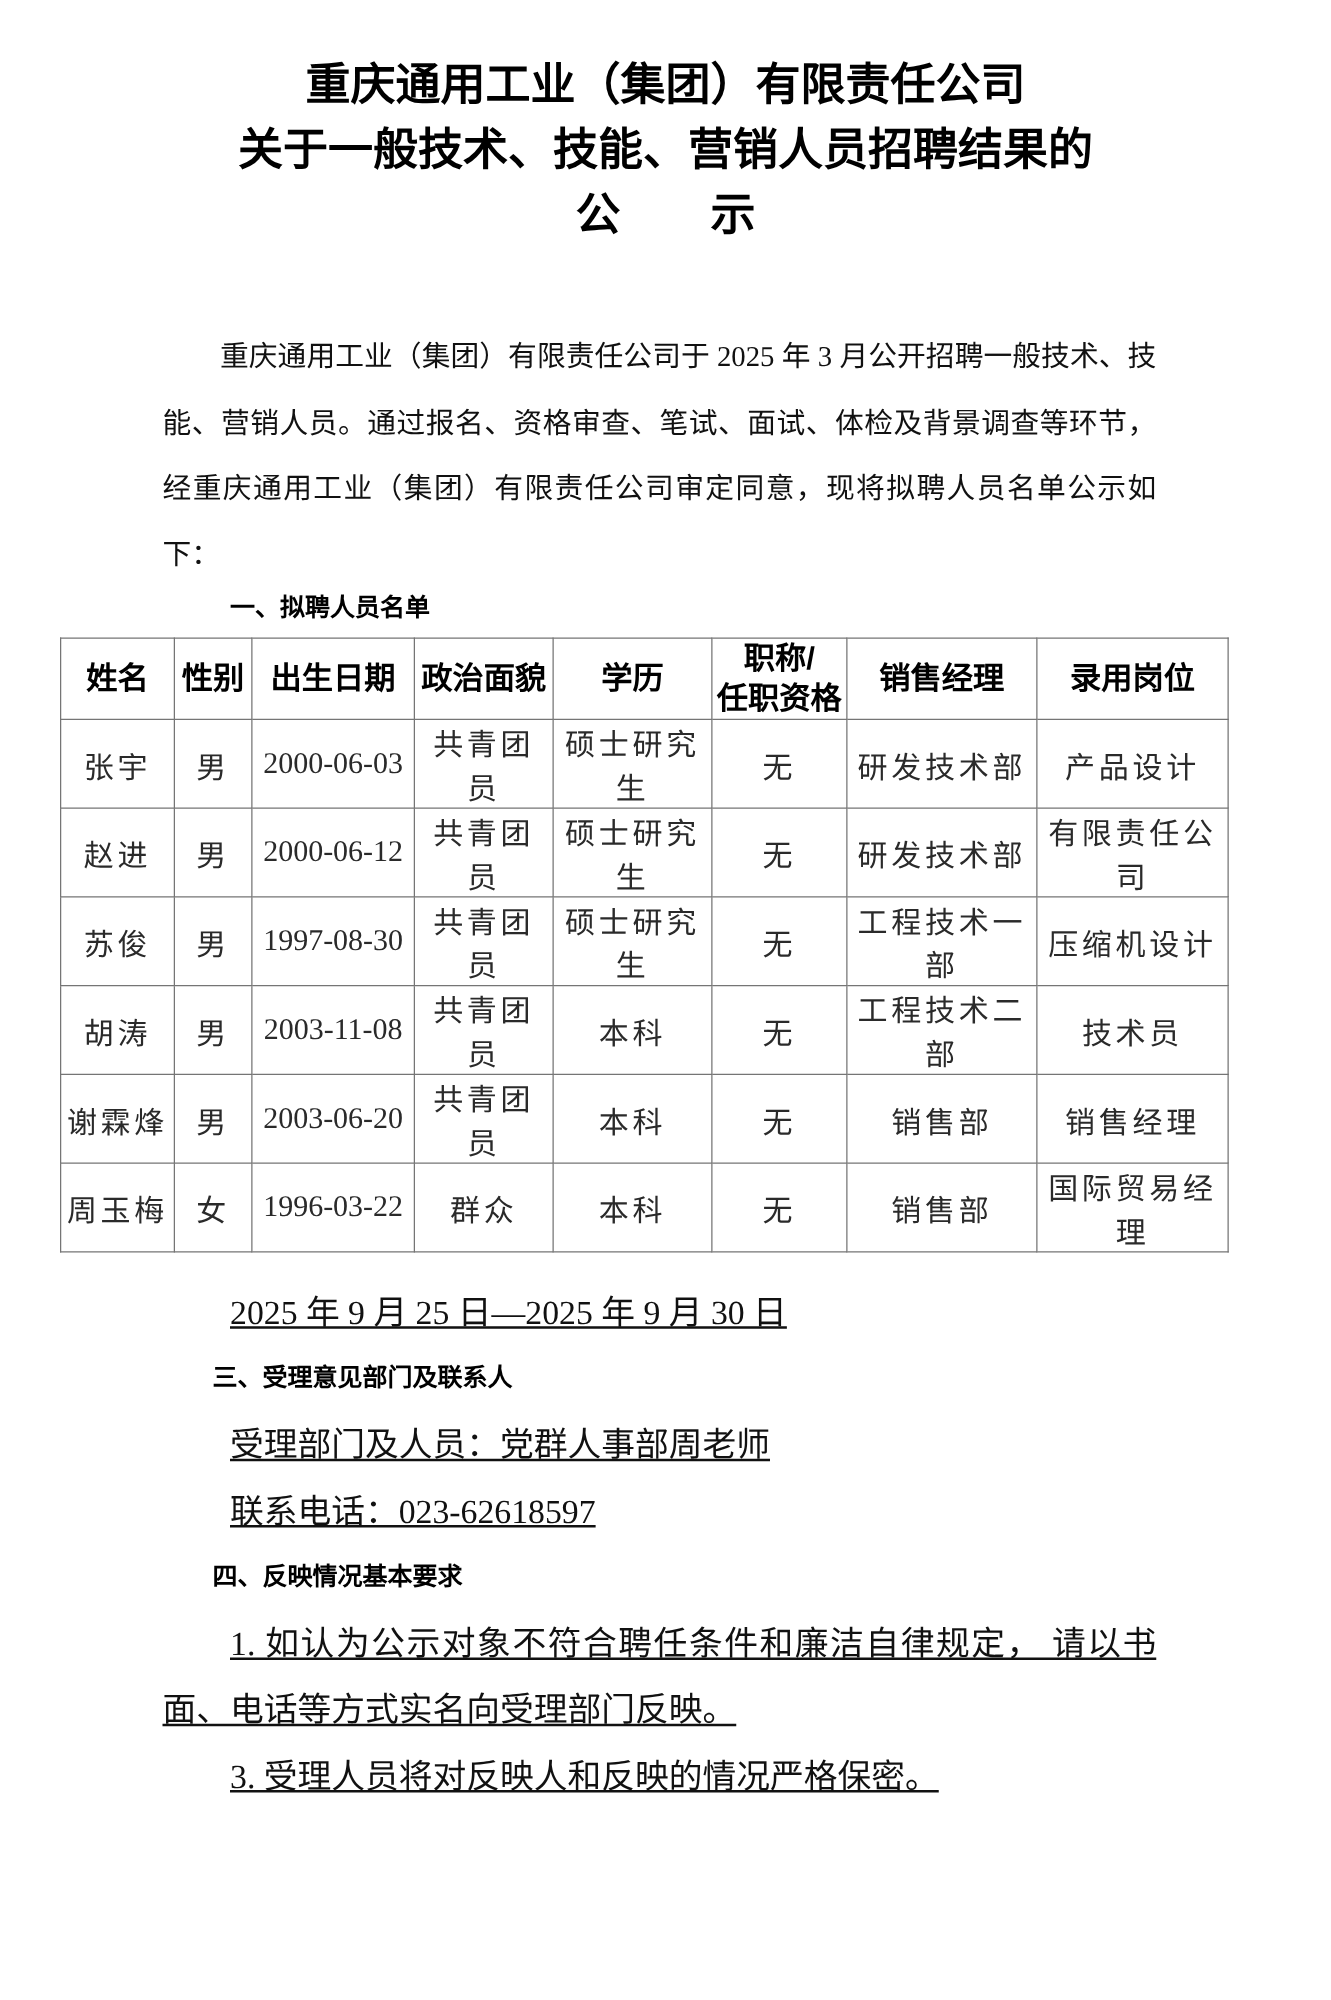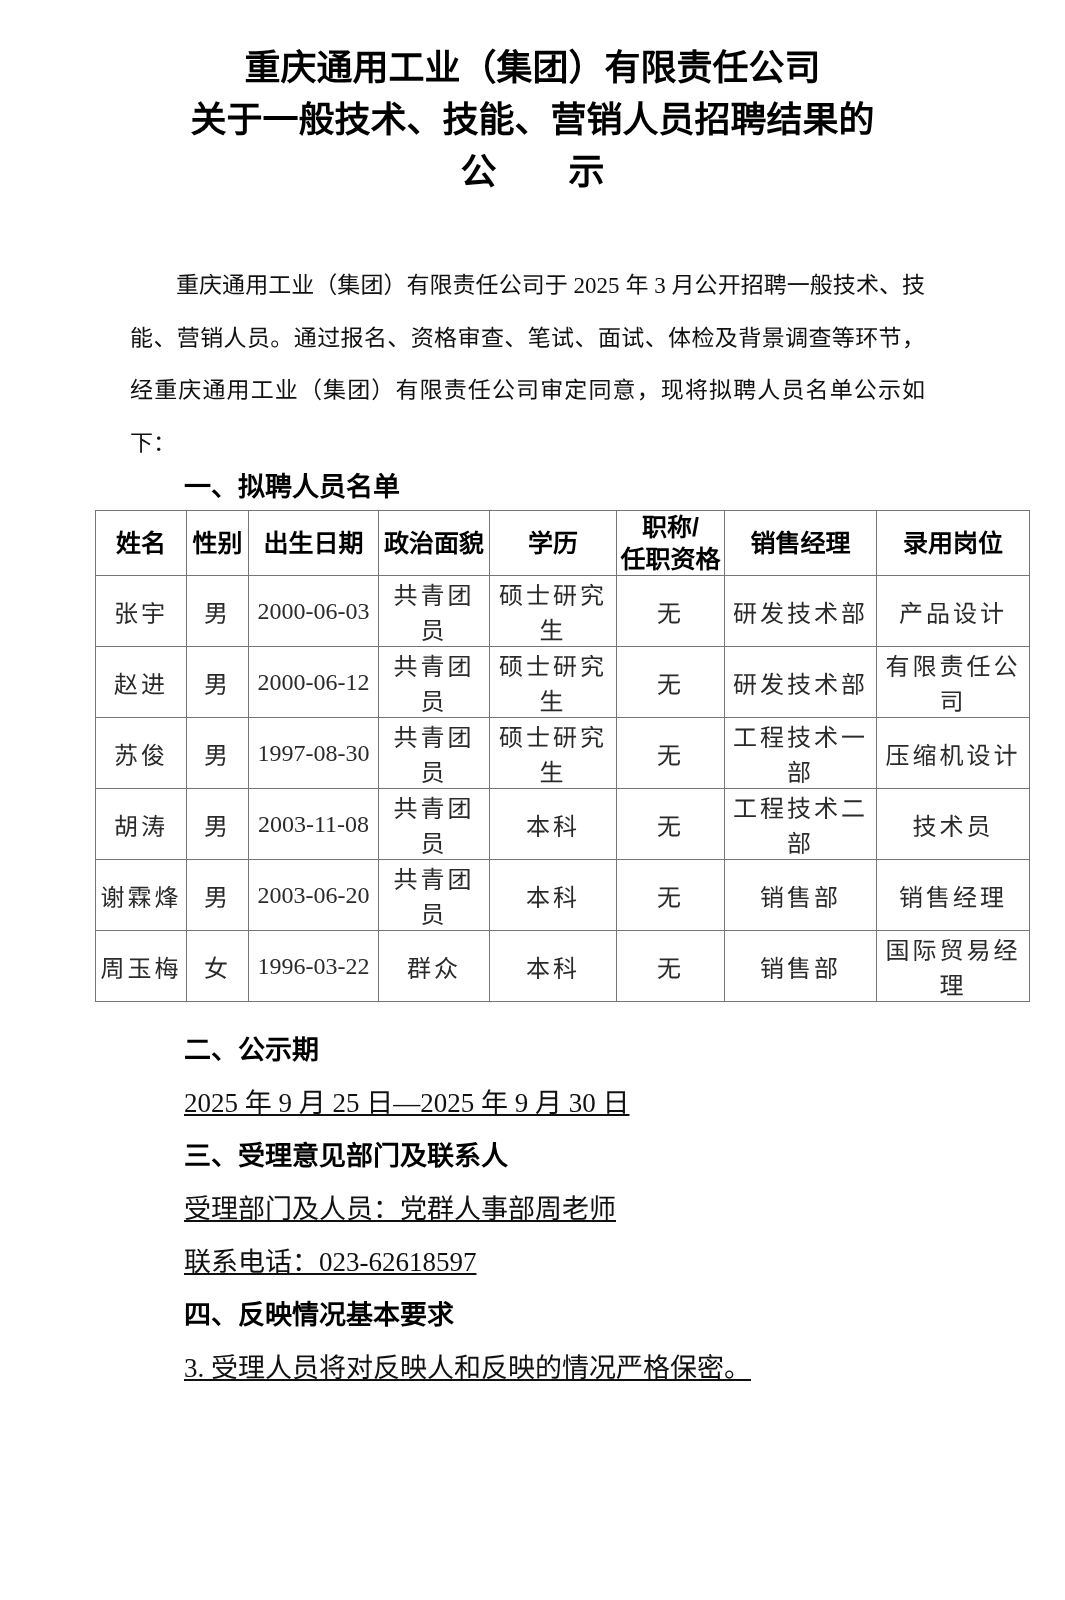--- a/index.html
+++ b/index.html
@@ -34,30 +34,30 @@
     line-height: 52.5px;
     text-align: justify;
     text-indent: 2em;
     color: #111111;
   }
   
   .sec-heading {
     margin: 0;
     font-family: "Liberation Sans", "DejaVu Sans", sans-serif;
     font-weight: bold;
-    font-size: 27px;
+    font-size: 20px;
     color: #000000;
   }
   .sec-heading.first {
     margin: 0 0 6px 184px;
     line-height: 34px;
   }
   
   table.candidates {
-    margin-left: 95px;
+    margin-left: 48px;
     width: 934px;
     border-collapse: collapse;
     table-layout: fixed;
   }
   table.candidates col.c1 { width: 91px; }
   table.candidates col.c2 { width: 62px; }
   table.candidates col.c3 { width: 130px; }
   table.candidates col.c4 { width: 111px; }
   table.candidates col.c5 { width: 127px; }
   table.candidates col.c6 { width: 108px; }
@@ -215,28 +215,28 @@
           <td class="cjk">群众</td>
           <td class="cjk">本科</td>
           <td class="cjk">无</td>
           <td class="cjk">销售部</td>
           <td class="cjk">国际贸易经理</td>
         </tr>
       </tbody>
   </table>
 
   <div class="after-table">
-    <h2 class="sec-heading">二、公示期</h2>
     <p>2025 年 9 月 25 日—2025 年 9 月 30 日</p>
 
     <h2 class="sec-heading">三、受理意见部门及联系人</h2>
     <p>受理部门及人员：党群人事部周老师</p>
     <p>联系电话：023-62618597</p>
 
     <h2 class="sec-heading">四、反映情况基本要求</h2>
+    <p class="justified">1. 如认为公示对象不符合聘任条件和廉洁自律规定， 请以书面、电话等方式实名向受理部门反映。</p>
     <p>3. 受理人员将对反映人和反映的情况严格保密。</p>
   </div>
 
   <div class="signature">
     <div>重庆通用工业（集团）有限责任公司</div>
 
   </div>
 
 </div>
 

